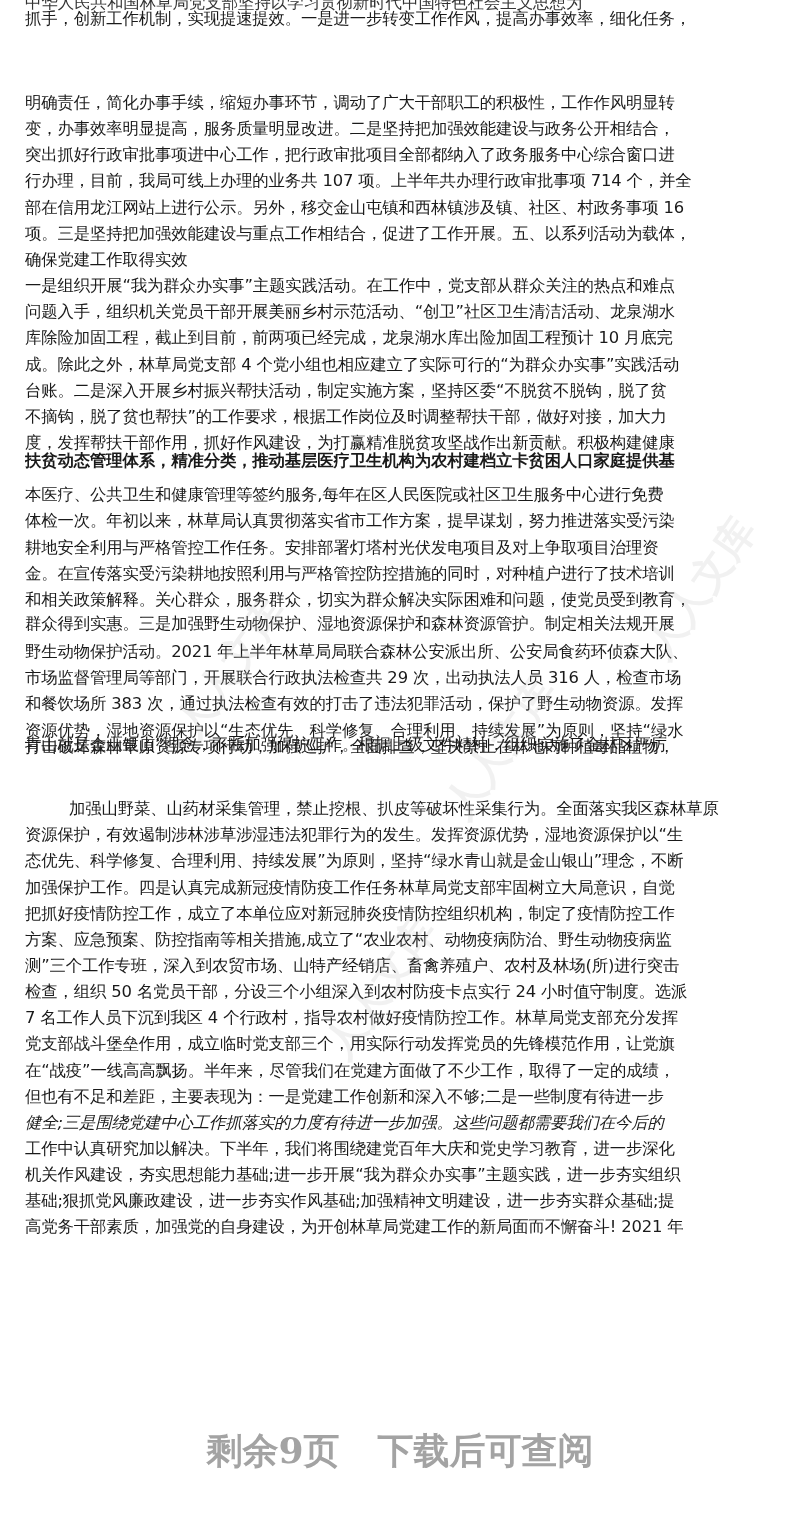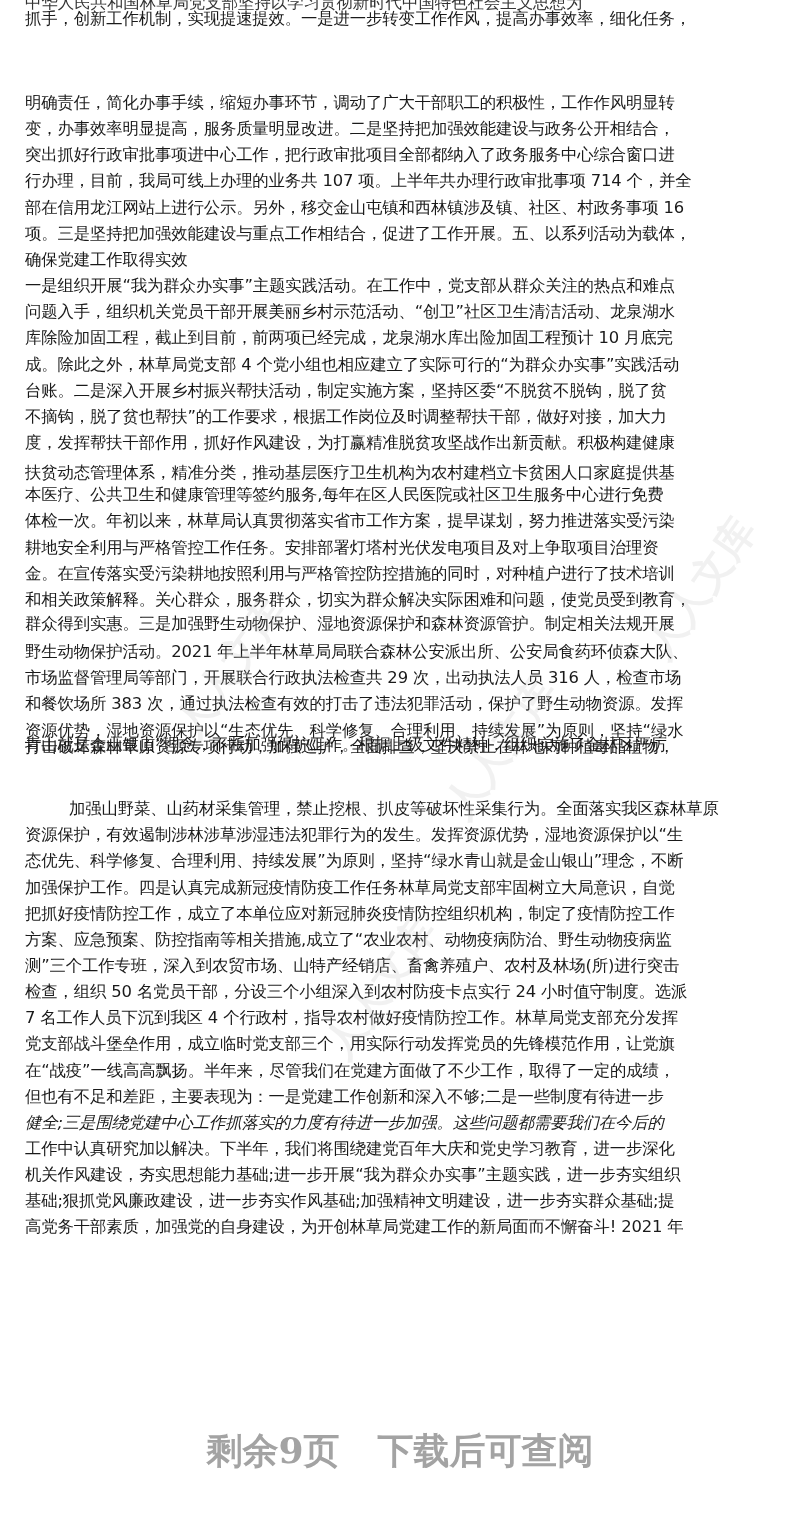--- a/index.html
+++ b/index.html
@@ -84,21 +84,21 @@
       <div class="line" style="top: 191px;">部在信用龙江网站上进行公示。另外，移交金山屯镇和西林镇涉及镇、社区、村政务事项 16</div>
       <div class="line" style="top: 217px;">项。三是坚持把加强效能建设与重点工作相结合，促进了工作开展。五、以系列活动为载体，</div>
       <div class="line" style="top: 243px;">确保党建工作取得实效</div>
       <div class="line" style="top: 269px;">一是组织开展“我为群众办实事”主题实践活动。在工作中，党支部从群众关注的热点和难点</div>
       <div class="line" style="top: 295px;">问题入手，组织机关党员干部开展美丽乡村示范活动、“创卫”社区卫生清洁活动、龙泉湖水</div>
       <div class="line" style="top: 321px;">库除险加固工程，截止到目前，前两项已经完成，龙泉湖水库出险加固工程预计 10 月底完</div>
       <div class="line" style="top: 348px;">成。除此之外，林草局党支部 4 个党小组也相应建立了实际可行的“为群众办实事”实践活动</div>
       <div class="line" style="top: 374px;">台账。二是深入开展乡村振兴帮扶活动，制定实施方案，坚持区委“不脱贫不脱钩，脱了贫</div>
       <div class="line" style="top: 400px;">不摘钩，脱了贫也帮扶”的工作要求，根据工作岗位及时调整帮扶干部，做好对接，加大力</div>
       <div class="line" style="top: 426px;">度，发挥帮扶干部作用，抓好作风建设，为打赢精准脱贫攻坚战作出新贡献。积极构建健康</div>
-      <div class="line" style="top: 456px;">扶贫动态管理体系，精准分类，推动基层医疗卫生机构为农村建档立卡贫困人口家庭提供基</div>
+      <div class="line" style="top: 444px; font-weight: bold;">扶贫动态管理体系，精准分类，推动基层医疗卫生机构为农村建档立卡贫困人口家庭提供基</div>
       <div class="line" style="top: 478px;">本医疗、公共卫生和健康管理等签约服务,每年在区人民医院或社区卫生服务中心进行免费</div>
       <div class="line" style="top: 504px;">体检一次。年初以来，林草局认真贯彻落实省市工作方案，提早谋划，努力推进落实受污染</div>
       <div class="line" style="top: 531px;">耕地安全利用与严格管控工作任务。安排部署灯塔村光伏发电项目及对上争取项目治理资</div>
       <div class="line" style="top: 557px;">金。在宣传落实受污染耕地按照利用与严格管控防控措施的同时，对种植户进行了技术培训</div>
       <div class="line" style="top: 583px;">和相关政策解释。关心群众，服务群众，切实为群众解决实际困难和问题，使党员受到教育，</div>
       <div class="line" style="top: 607px;">群众得到实惠。三是加强野生动物保护、湿地资源保护和森林资源管护。制定相关法规开展</div>
       <div class="line" style="top: 635px;">野生动物保护活动。2021 年上半年林草局局联合森林公安派出所、公安局食药环侦森大队、</div>
       <div class="line" style="top: 661px;">市场监督管理局等部门，开展联合行政执法检查共 29 次，出动执法人员 316 人，检查市场</div>
       <div class="line" style="top: 687px;">和餐饮场所 383 次，通过执法检查有效的打击了违法犯罪活动，保护了野生动物资源。发挥</div>
       <div class="line" style="top: 714px;">资源优势，湿地资源保护以“生态优先、科学修复、合理利用、持续发展”为原则，坚持“绿水</div>

